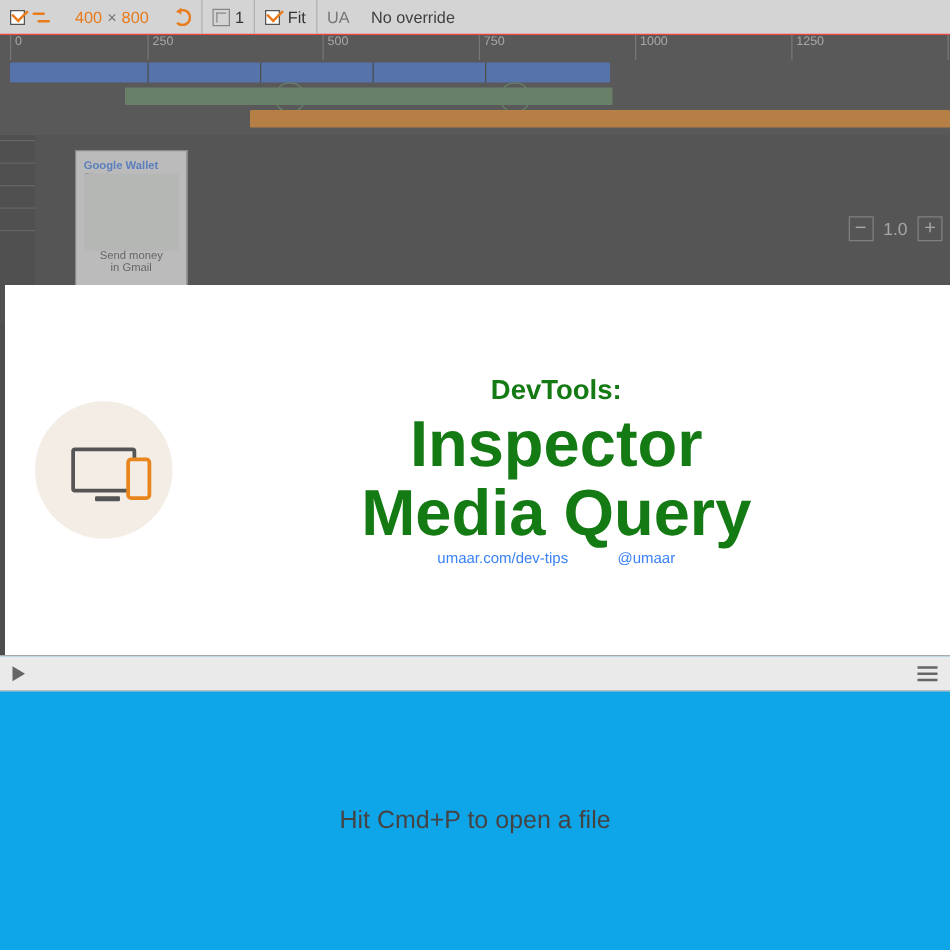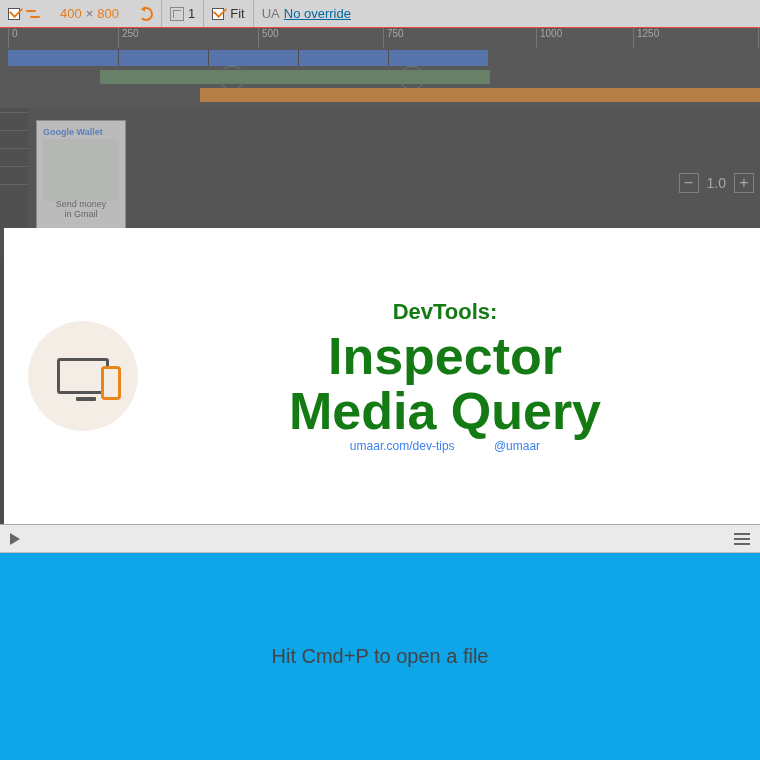--- a/index.html
+++ b/index.html
@@ -53,22 +53,22 @@
     border: 3px solid transparent; border-right-color: #e87b1c;
   }
   .fit-glyph {
     width: 14px; height: 14px; border: 1px solid #888; position: relative;
     margin-right: 4px;
   }
   .fit-glyph::after {
     content: ""; position: absolute; inset: 2px; border-left: 1px solid #888;
     border-top: 1px solid #888;
   }
-  .ua-label { color: #777; padding-right: 4px; }
-  .ua-value { color: #0369a1; text-decoration: underline; }
+  .ua-label { color: #777; padding-right: 17px; }
+  .ua-value { color: #404040; }
 
   
   .mq-area { background: #404040; }
   .ruler {
     height: 20px; position: relative; color: #ccc; font-size: 10px;
   }
   .ruler-tick {
     position: absolute; top: 0; height: 20px; border-left: 1px solid #777;
     padding-left: 3px; line-height: 12px;
   }
@@ -80,21 +80,21 @@
   .bar-green::before, .bar-green::after {
     content:""; position:absolute; top:-4px; height:22px; width:22px;
     border:1px solid #5e8f5e; border-radius:11px; background:transparent;
   }
   .bar-green::before { left: 120px; }
   .bar-green::after  { left: 300px; }
   .bar-orange { background: #e8851c; top: 40px; height: 14px; }
 
   
   .preview-area {
-    background: #3a3a3a; height: 150px; position: relative; display:flex;
+    background: #3a3a3a; height: 150px; position: relative; display:flex;gap:24px;
   }
   .v-ruler {
     width: 28px; background: #303030; color:#bbb; font-size:9px; padding-top:4px;
   }
   .v-ruler div { height: 18px; border-top:1px solid #555; padding-left:4px; }
   .thumb {
     margin: 12px 0 0 8px; width: 90px; height: 110px; background:#f3f3f3;
     border:1px solid #999; font-size:9px; color:#555; padding:6px;
     position:relative;
   }
@@ -207,21 +207,21 @@
     <span class="ua-value">No override</span>
   </div>
 </div>
 
 <div class="mq-area">
   <div class="ruler">
     <div class="ruler-tick" style="left:8px">0</div>
     <div class="ruler-tick" style="left:118px">250</div>
     <div class="ruler-tick" style="left:258px">500</div>
     <div class="ruler-tick" style="left:383px">750</div>
-    <div class="ruler-tick" style="left:536px">1000</div>
+    <div class="ruler-tick" style="left:508px">1000</div>
     <div class="ruler-tick" style="left:633px">1250</div>
     <div class="ruler-tick" style="left:758px">1500</div>
   </div>
   <div class="mq-bars">
     <div class="bar bar-blue" style="left:8px; width:480px">
       <span class="seg" style="left:110px"></span>
       <span class="seg" style="left:200px"></span>
       <span class="seg" style="left:290px"></span>
       <span class="seg" style="left:380px"></span>
     </div>

